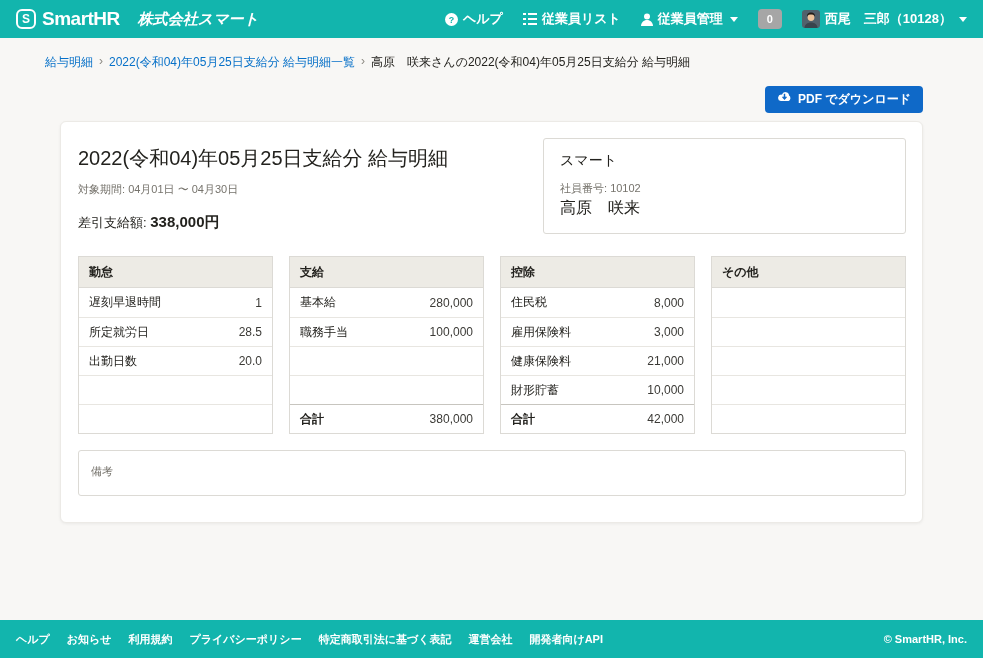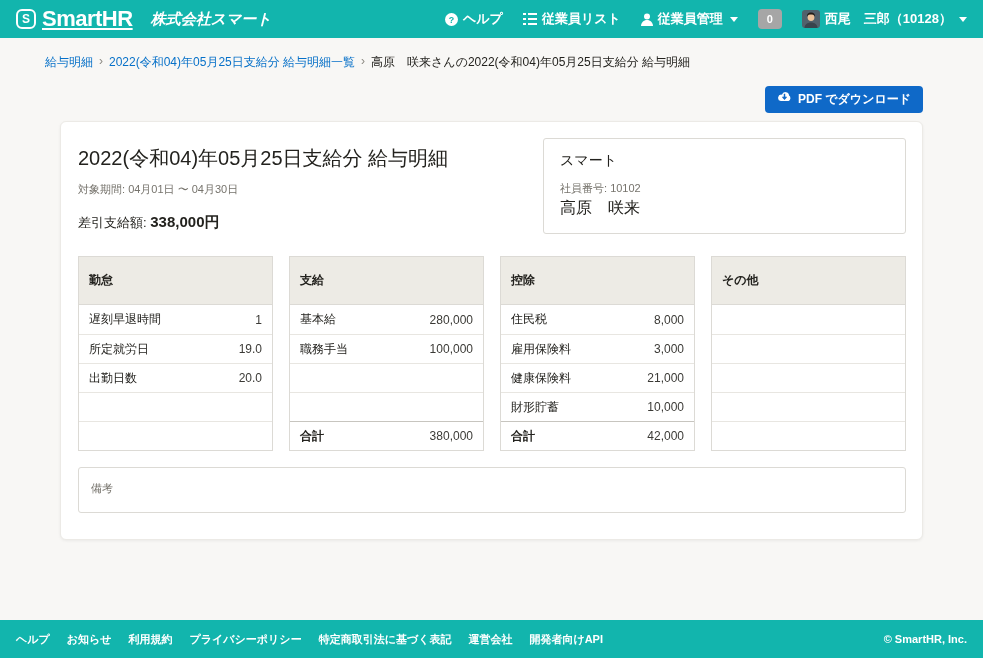--- a/index.html
+++ b/index.html
@@ -11,21 +11,21 @@
   html,body{width:983px;height:658px;overflow:hidden;}
   body{
     background:var(--pagebg);
     font-family:"Liberation Sans","DejaVu Sans",sans-serif;
     color:var(--text); position:relative;
   }
   
   .app-header{height:38px;background:var(--teal);display:flex;align-items:center;padding:0 16px;color:#fff;}
   .logo{display:flex;align-items:center;gap:6px;cursor:pointer;}
   .logo-box{width:20px;height:20px;border:2px solid #fff;border-radius:6px;display:flex;align-items:center;justify-content:center;font-size:12px;font-weight:bold;}
-  .logo-word{font-size:22px;font-weight:bold;letter-spacing:-0.5px;text-decoration:underline;}
+  .logo-word{font-size:19px;font-weight:bold;letter-spacing:-0.5px;}
   .company{font-size:15px;font-weight:bold;margin-left:18px;font-style:italic;}
   .hnav{margin-left:auto;display:flex;align-items:center;gap:20px;font-size:13px;font-weight:bold;}
   .hnav-item{display:flex;align-items:center;gap:5px;cursor:pointer;white-space:nowrap;}
   .caret{width:0;height:0;border-left:4px solid transparent;border-right:4px solid transparent;border-top:5px solid #fff;display:inline-block;margin-left:2px;}
   .badge{min-width:24px;height:20px;background:var(--badge);border-radius:4px;display:flex;align-items:center;justify-content:center;font-size:11px;font-weight:bold;color:#fff;cursor:pointer;}
   .avatar{width:18px;height:18px;border-radius:3px;overflow:hidden;display:block;}
   
   .breadcrumb{margin:16px 45px 0;font-size:12px;color:var(--text);display:flex;flex-wrap:wrap;gap:6px;}
   .bc-item.link{color:var(--link);text-decoration:none;cursor:pointer;}
   .bc-sep{color:#8d8a83;}
@@ -39,21 +39,21 @@
   .period{font-size:11px;color:var(--muted);}
   .netpay{margin-top:16px;font-size:13px;}
   .netpay b{font-size:15px;}
   .emp-box{width:363px;border:1px solid var(--border);border-radius:3px;padding:13px 16px 14px;}
   .emp-company{font-size:14px;}
   .emp-number{font-size:11px;color:var(--muted);margin-top:11px;}
   .emp-name{font-size:16px;margin-top:2px;}
   
   .tables-row{display:flex;gap:16px;margin-top:18px;}
   .ptable{flex:1;border:1px solid var(--border);background:#fff;font-size:12px;align-self:flex-start;}
-  .ptable-head{background:var(--thead);font-weight:bold;height:48px;padding:0 10px;display:flex;align-items:center;border-bottom:1px solid var(--border);}
+  .ptable-head{background:var(--thead);font-weight:bold;height:31px;padding:0 10px;display:flex;align-items:center;border-bottom:1px solid var(--border);}
   .prow{display:flex;justify-content:space-between;align-items:center;height:29px;padding:0 10px;}
   .prow + .prow{border-top:1px solid var(--rowline);}
   .prow.total{border-top:1px solid #c7c5bf;}
   .prow.total .plabel{font-weight:bold;}
   .pvalue{color:var(--val);}
   
   .remarks{margin-top:16px;border:1px solid var(--border);border-radius:3px;height:46px;padding:13px 12px;font-size:11px;color:var(--muted);}
   
   .app-footer{position:absolute;left:0;bottom:0;width:100%;height:38px;background:var(--teal);display:flex;align-items:center;gap:17px;padding:0 16px;color:#fff;font-size:11px;font-weight:bold;}
   .app-footer a{color:#fff;text-decoration:none;cursor:pointer;white-space:nowrap;}
@@ -158,21 +158,21 @@
 
   <div class="tables-row">
       <div class="ptable">
         <div class="ptable-head">勤怠</div>
         <div class="prow">
           <span class="plabel">遅刻早退時間</span>
           <span class="pvalue">1</span>
         </div>
         <div class="prow">
           <span class="plabel">所定就労日</span>
-          <span class="pvalue">19.0</span>
+          <span class="pvalue">28.5</span>
         </div>
         <div class="prow">
           <span class="plabel">出勤日数</span>
           <span class="pvalue">20.0</span>
         </div>
         <div class="prow">
           <span class="plabel"></span>
           <span class="pvalue"></span>
         </div>
         <div class="prow">

